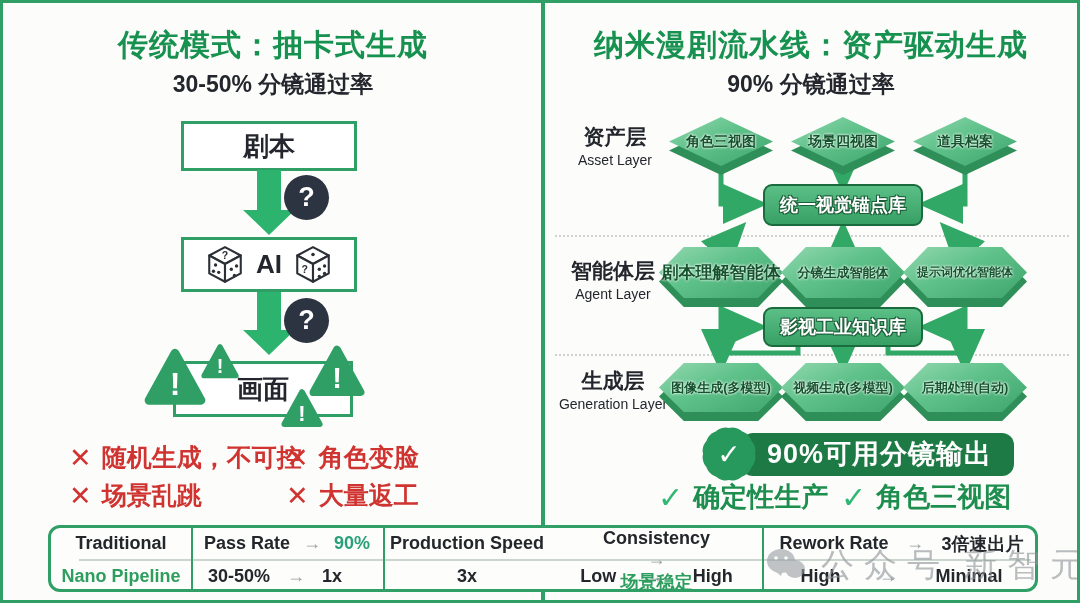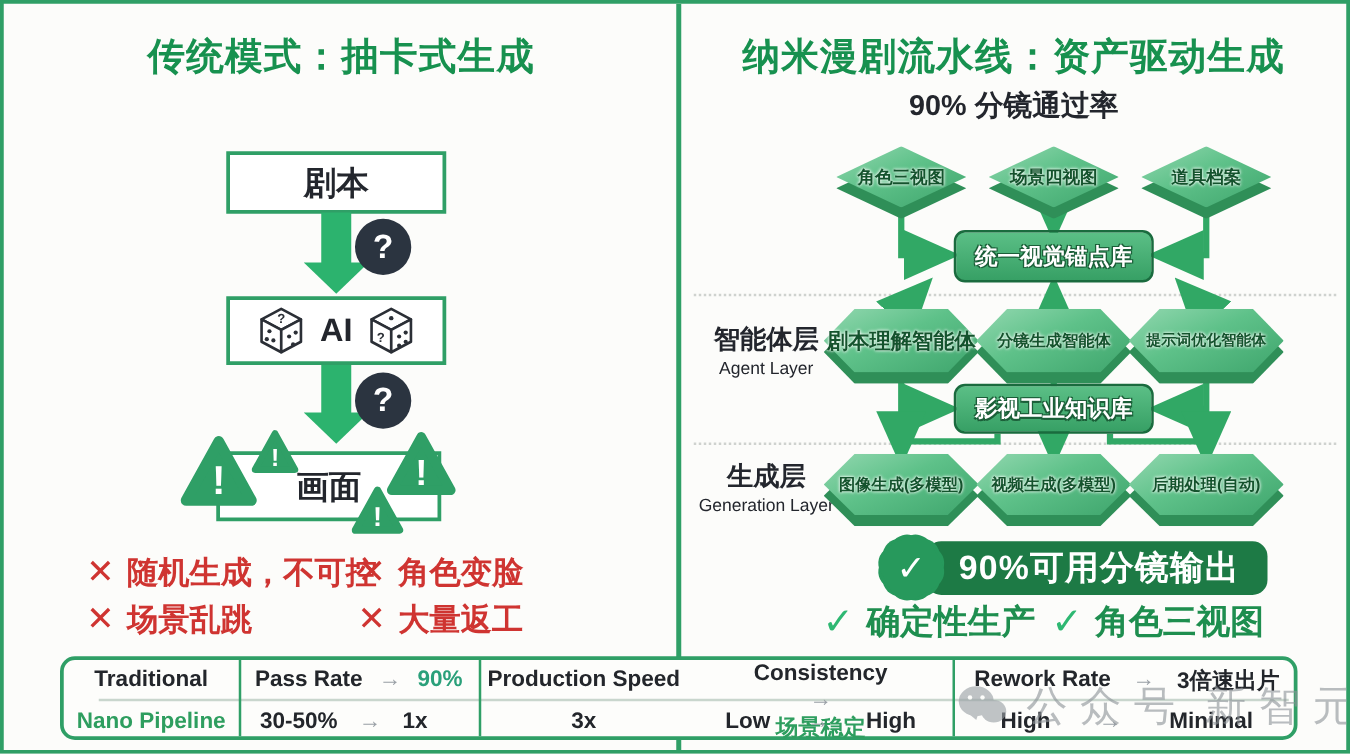--- a/index.html
+++ b/index.html
@@ -52,20 +52,21 @@
   .watermark{position:absolute;left:762px;top:537px;height:50px;display:flex;align-items:center;gap:14px;z-index:20;opacity:.62;pointer-events:none;}
   .watermark .wm-text{font-size:33px;color:#8f959a;letter-spacing:10px;white-space:nowrap;}
 </style>
 </head>
 <body>
 
 <div class="canvas">
   <div class="vdivider"></div>
 
   <div class="panel-title" style="left:10px;top:22px;">传统模式：抽卡式生成</div>
+  <div class="panel-sub" style="left:10px;top:66px;">30-50% 分镜通过率</div>
 
   <div class="flow-box" style="left:178px;top:118px;width:176px;height:50px;">
     <span>剧本</span>
   </div>
 
   <div class="arrow-shaft" style="left:254px;top:167px;height:42px;"></div>
   <div class="arrow-head" style="left:240px;top:207px;"></div>
   <div class="qmark" style="left:281px;top:172px;">
       <span>?</span>
     </div>
@@ -167,20 +168,24 @@
       <path d="M422,246 L407,230" marker-end="url(#ah)"></path>
       <path d="M178,302 L178,324 L210,324" marker-end="url(#ah)"></path>
       <path d="M300,302 L300,306"></path>
       <path d="M422,302 L422,324 L390,324" marker-end="url(#ah)"></path>
       <path d="M255,344 L255,350 L178,350 L178,356" marker-end="url(#ah)"></path>
       <path d="M300,344 L300,356" marker-end="url(#ah)"></path>
       <path d="M345,344 L345,350 L422,350 L422,356" marker-end="url(#ah)"></path>
     </g>
   </svg>
 
+  <div class="layer-label" style="left:552px;top:120px;width:120px;">
+    <span class="cn">资产层</span>
+    <span class="en">Asset Layer</span>
+  </div>
   <div class="layer-label" style="left:548px;top:254px;width:124px;">
     <span class="cn">智能体层</span>
     <span class="en">Agent Layer</span>
   </div>
   <div class="layer-label" style="left:542px;top:364px;width:136px;">
     <span class="cn">生成层</span>
     <span class="en">Generation Layer</span>
   </div>
 
   <div class="node diamond" style="left:666px;top:114px;width:104px;height:58px;z-index:3;">

